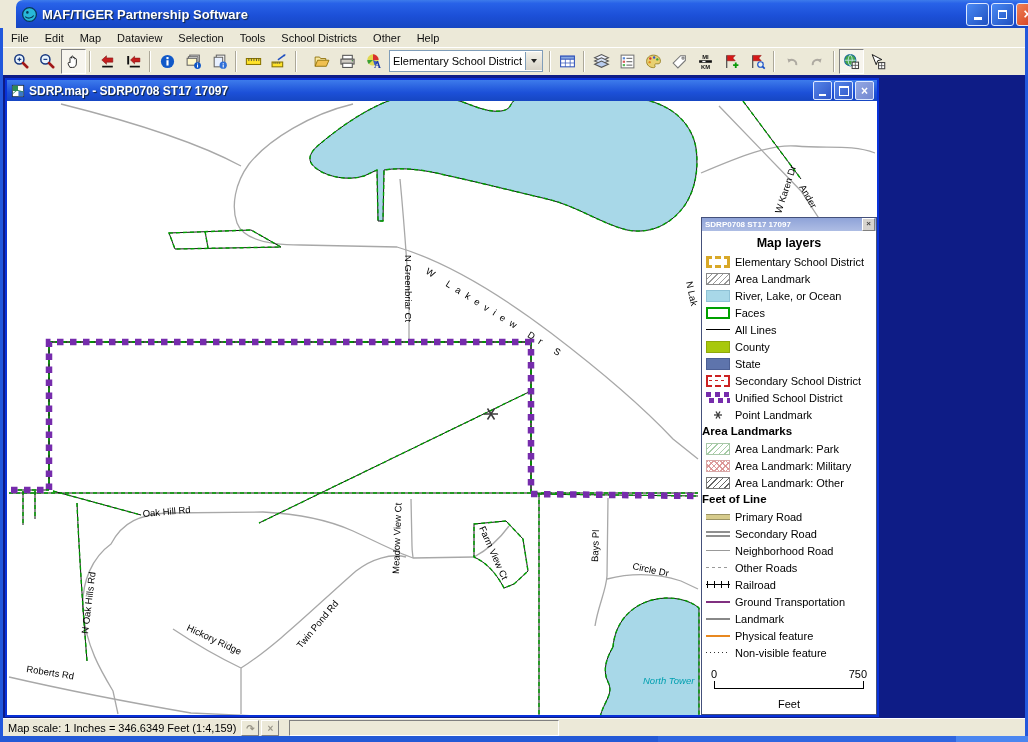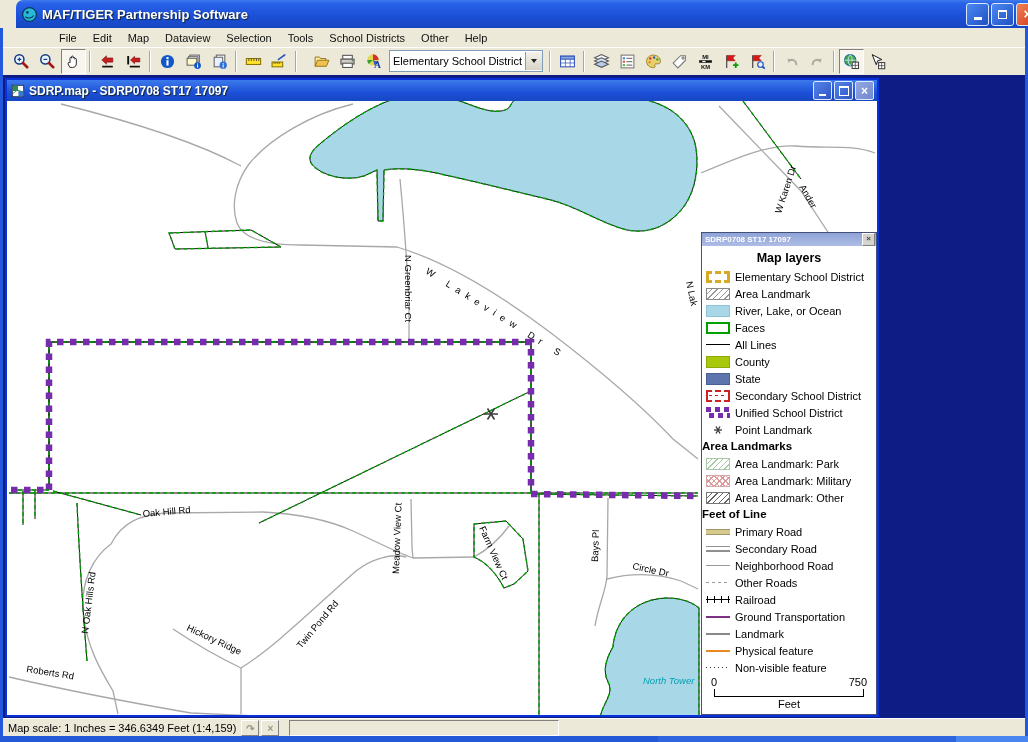--- a/index.html
+++ b/index.html
@@ -13,21 +13,21 @@
   .titlebar .ttext{font-size:13px;font-weight:bold;text-shadow:1px 1px 1px #123;}
   .winbtns{margin-left:auto;display:flex;gap:2px;margin-right:5px;}
   .wbtn{width:21px;height:21px;border-radius:3px;border:1px solid #DCE8FF;
     background:linear-gradient(135deg,#4A8AF4,#2050C0);display:flex;align-items:center;justify-content:center;}
   .wbtn.close{background:linear-gradient(135deg,#F08258,#D03818);}
   .glyph-min{width:8px;height:3px;background:#fff;margin-top:9px;}
   .glyph-restore{width:7px;height:6px;border:1px solid #fff;border-top-width:2px;position:relative;}
   .glyph-x{color:#fff;font-weight:bold;font-size:14px;line-height:14px;}
   
   .menubar{position:absolute;left:3px;right:3px;top:28px;height:19px;background:#ECE9D8;
-    display:flex;align-items:center;font-size:11px;border-bottom:6px solid #7f1d1d;margin-left:48px;}
+    display:flex;align-items:center;font-size:11px;border-bottom:6px solid #7f1d1d;}
   .menu-item{padding:2px 8px;color:#111;}
   
   .toolbar{position:absolute;left:3px;right:3px;top:47px;height:28px;background:#ECE9D8;
     display:flex;align-items:center;border-bottom:1px solid #ACA899;box-shadow:0 1px 0 #fff inset;}
   .tbtn{width:23px;height:23px;display:flex;align-items:center;justify-content:center;
     border:1px solid transparent;margin:0 0.5px;}
   .tbtn svg{width:17px;height:17px;}
   .tbtn.toggled{border-color:#808080 #FFFFFF #FFFFFF #808080;background:#F7F5EE;}
   .tbtn.disabled{opacity:.9;}
   .tsep{width:1px;height:21px;background:#ACA899;border-right:1px solid #fff;margin:0 3px;}
@@ -57,21 +57,21 @@
   .map-content > svg{position:absolute;left:0;top:0;}
   
   .rd{stroke:#A8A8A8;stroke-width:1.3;fill:none;}
   .lnK{stroke:#151515;stroke-width:1;fill:none;}
   .lnG{stroke:#00A000;stroke-width:1.4;fill:none;stroke-dasharray:4 3;}
   .lnP{stroke:#762CAC;stroke-width:6.5;fill:none;stroke-dasharray:6.5 6.5;}
   .lakefill{fill:#A8D8E8;stroke:none;}
   #mapLabels text{font-family:"Liberation Sans",sans-serif;font-size:9.5px;fill:#000;}
   #mapLabels text.water-label{fill:#00A0B0;font-style:italic;}
   
-  .legend{position:absolute;right:0;top:131px;bottom:0;width:176px;background:#fff;
+  .legend{position:absolute;right:0;top:116px;bottom:0;width:176px;background:#fff;
     border:1px solid #44507A;box-sizing:border-box;display:flex;flex-direction:column;}
   .legend-titlebar{height:13px;background:linear-gradient(180deg,#8FA3D8,#AEBDE4);
     display:flex;align-items:center;color:#fff;font-size:8px;font-weight:bold;padding-left:3px;}
   .legend-close{margin-left:auto;margin-right:1px;width:11px;height:11px;background:#D6D3CE;
     border:1px solid;border-color:#fff #808080 #808080 #fff;font-size:8px;line-height:9px;
     text-align:center;color:#444;font-weight:bold;}
   .legend-body{flex:1;padding-top:3px;overflow:hidden;}
   .lg-title{font-size:12.5px;font-weight:bold;text-align:center;margin:2px 0 3px 0;}
   .lg-header{font-size:11.5px;font-weight:bold;height:17px;line-height:17px;}
   .lg-row{height:17px;display:flex;align-items:center;padding-left:4px;font-size:11px;white-space:nowrap;}
@@ -104,21 +104,21 @@
     repeating-linear-gradient(90deg,#000 0 1px,transparent 1px 7px) center/22px 7px no-repeat;}
   .sw.ground-transportation{background:linear-gradient(#803080 0 0) center/24px 2px no-repeat;}
   .sw.landmark-line{background:linear-gradient(#888 0 0) center/24px 2px no-repeat;}
   .sw.physical-feature{background:linear-gradient(#E88820 0 0) center/24px 2px no-repeat;}
   .sw.non-visible{background:repeating-linear-gradient(90deg,#333 0 1.5px,transparent 1.5px 4px) center/24px 1px no-repeat;}
   .sw.stream{background:linear-gradient(#A8D8E8 0 0) center/24px 2px no-repeat;}
   .lg-scale{margin-top:2px;}
   .lg-scale-nums{display:flex;justify-content:space-between;padding:0 9px;font-size:11px;}
   .lg-scale-bracket{margin:1px 12px 0 12px;height:7px;border-left:1px solid #000;
     border-right:1px solid #000;border-bottom:1px solid #000;}
-  .lg-scale-unit{text-align:center;font-size:11px;margin-top:1px;}
+  .lg-scale-unit{text-align:center;font-size:11px;margin-top:9px;}
   
   .statusbar{position:absolute;left:3px;right:3px;top:718px;height:18px;background:#ECE9D8;
     border-top:1px solid #fff;display:flex;align-items:center;font-size:11px;}
   .status-text{padding:0 5px;white-space:nowrap;}
   .sbtn{width:16px;height:14px;background:#ECE9D8;border:1px solid;border-color:#fff #808080 #808080 #fff;
     display:flex;align-items:center;justify-content:center;color:#9A9689;font-size:10px;font-weight:bold;margin-right:2px;}
   .status-panel{width:268px;height:14px;border:1px solid;border-color:#808080 #fff #fff #808080;margin-left:8px;}
   
   .side-border{position:absolute;top:28px;bottom:6px;width:3px;background:#2258DC;z-index:40;}
   .side-border.left{left:0;} .side-border.right{right:0;}

